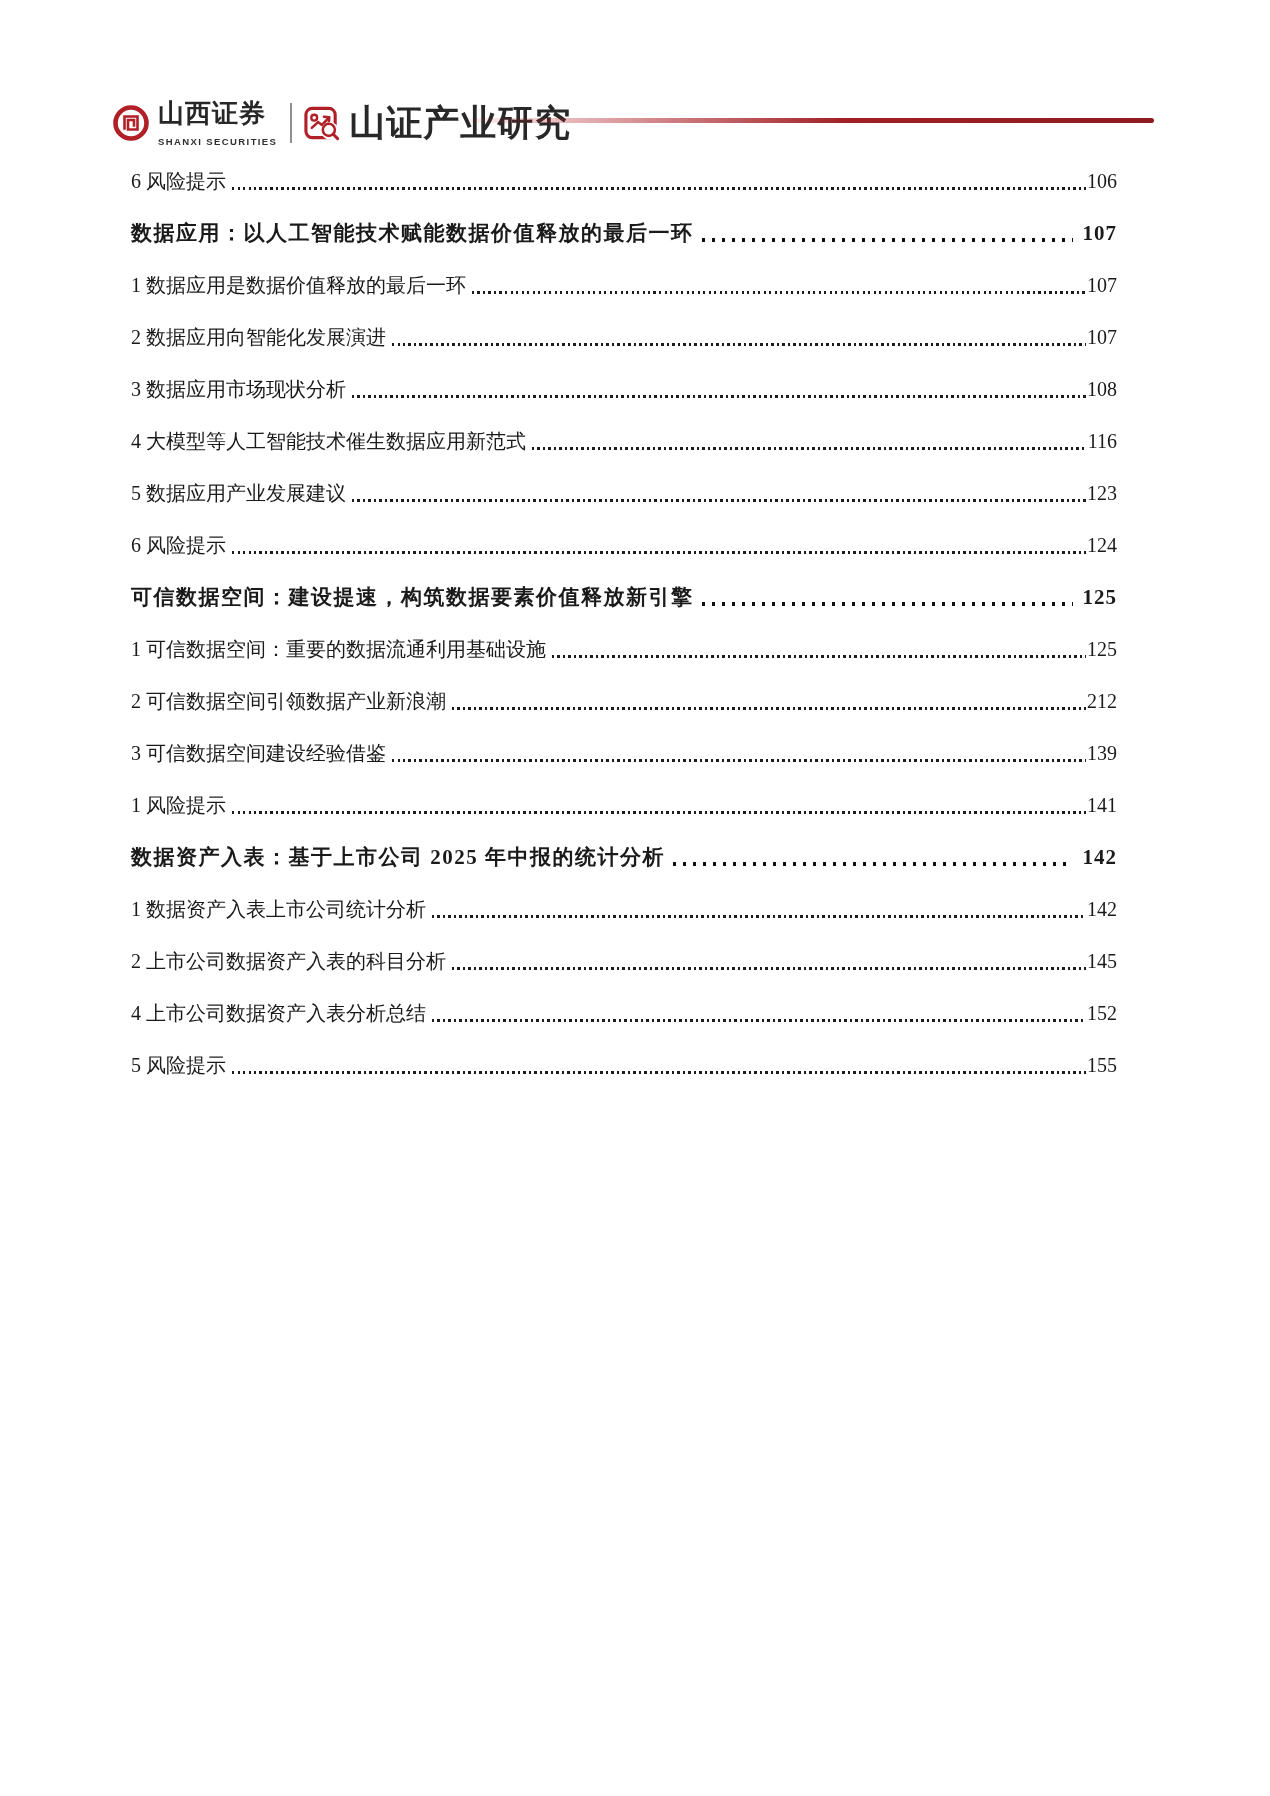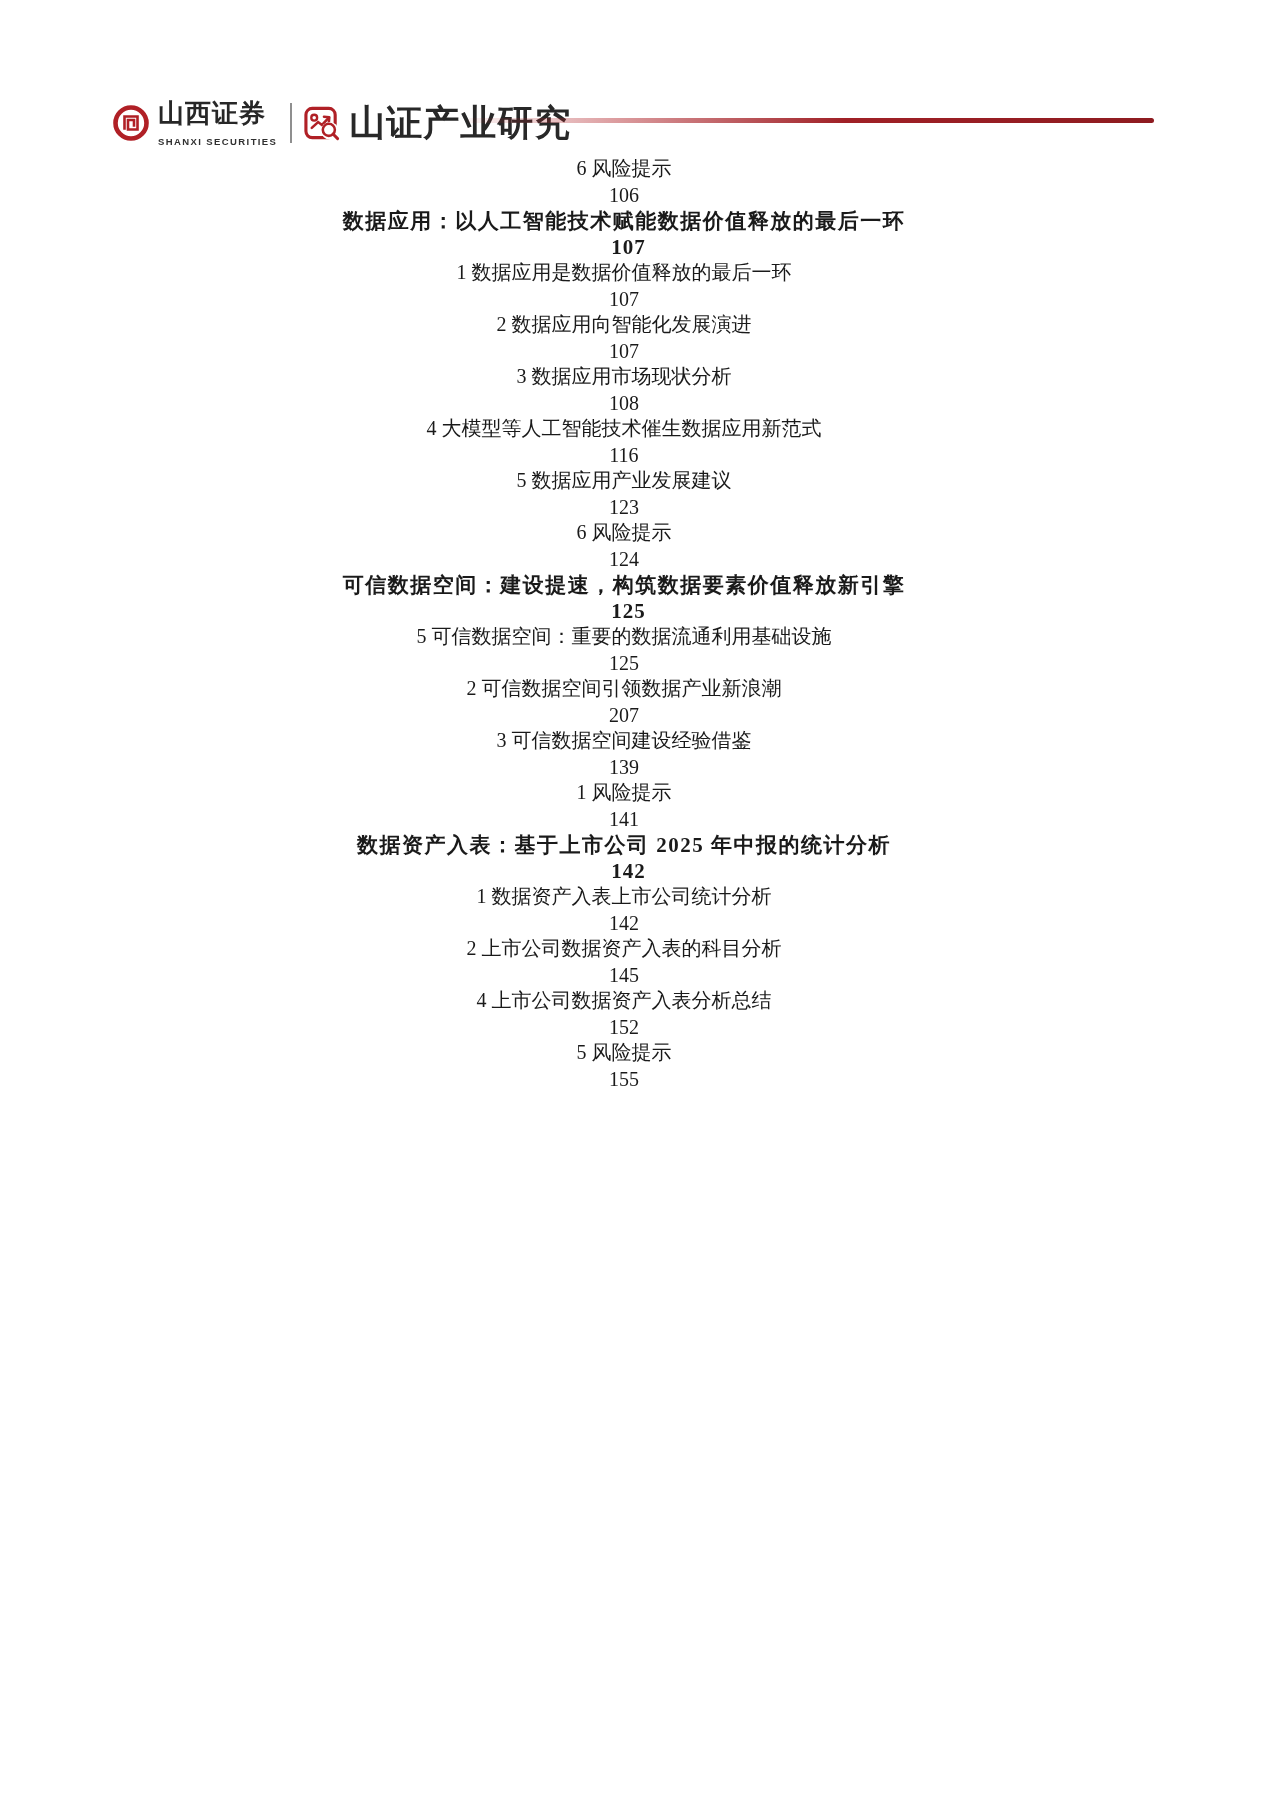--- a/index.html
+++ b/index.html
@@ -39,21 +39,20 @@
   
   .toc{
     position:absolute;left:131px;top:155px;width:986px;
     display:flex;flex-direction:column;
   }
   .toc-row{
     height:52px;
     display:flex;align-items:center;
     font-size:20px;
     white-space:nowrap;
-    flex-direction:column;
   }
   .toc-text{flex:0 0 auto;}
   .toc-dots{
     flex:1 1 auto;
     height:3px;
     margin:0 1px 0 6px;
     transform:translateY(7px);
     background-image:repeating-linear-gradient(to right,#1c1c1c 0 2.2px,transparent 2.2px 5.5px);
   }
   .toc-page{flex:0 0 auto;}
@@ -139,28 +138,28 @@
     <span class="toc-text">6 风险提示</span>
     <span class="toc-dots"></span>
     <span class="toc-page">124</span>
   </div>
     <div class="toc-row section">
     <span class="toc-text">可信数据空间：建设提速，构筑数据要素价值释放新引擎</span>
     <span class="toc-dots"></span>
     <span class="toc-page">125</span>
   </div>
     <div class="toc-row">
-    <span class="toc-text">5 可信数据空间：重要的数据流通利用基础设施</span>
+    <span class="toc-text">1 可信数据空间：重要的数据流通利用基础设施</span>
     <span class="toc-dots"></span>
     <span class="toc-page">125</span>
   </div>
     <div class="toc-row">
     <span class="toc-text">2 可信数据空间引领数据产业新浪潮</span>
     <span class="toc-dots"></span>
-    <span class="toc-page">207</span>
+    <span class="toc-page">212</span>
   </div>
     <div class="toc-row">
     <span class="toc-text">3 可信数据空间建设经验借鉴</span>
     <span class="toc-dots"></span>
     <span class="toc-page">139</span>
   </div>
     <div class="toc-row">
     <span class="toc-text">1 风险提示</span>
     <span class="toc-dots"></span>
     <span class="toc-page">141</span>

